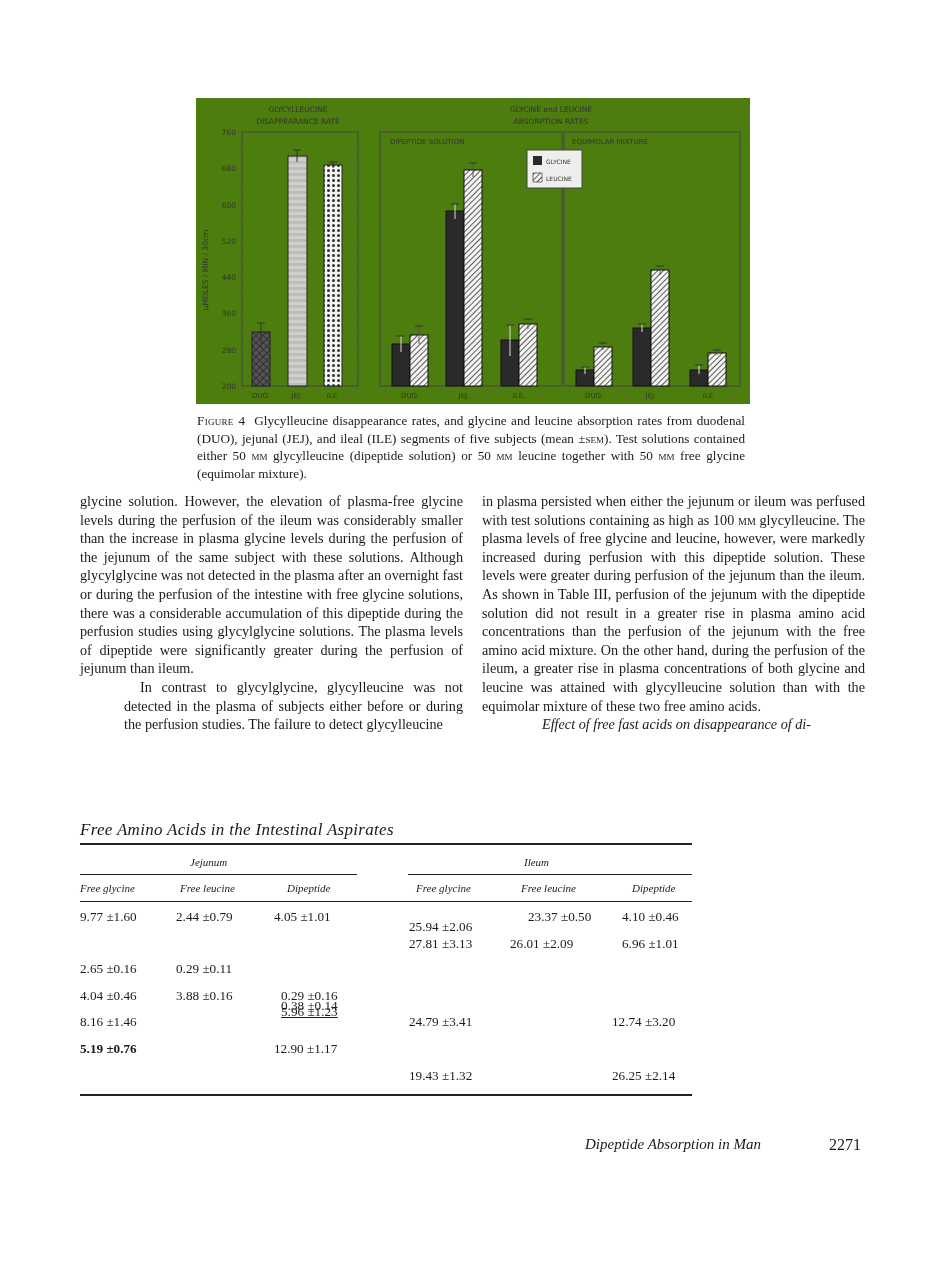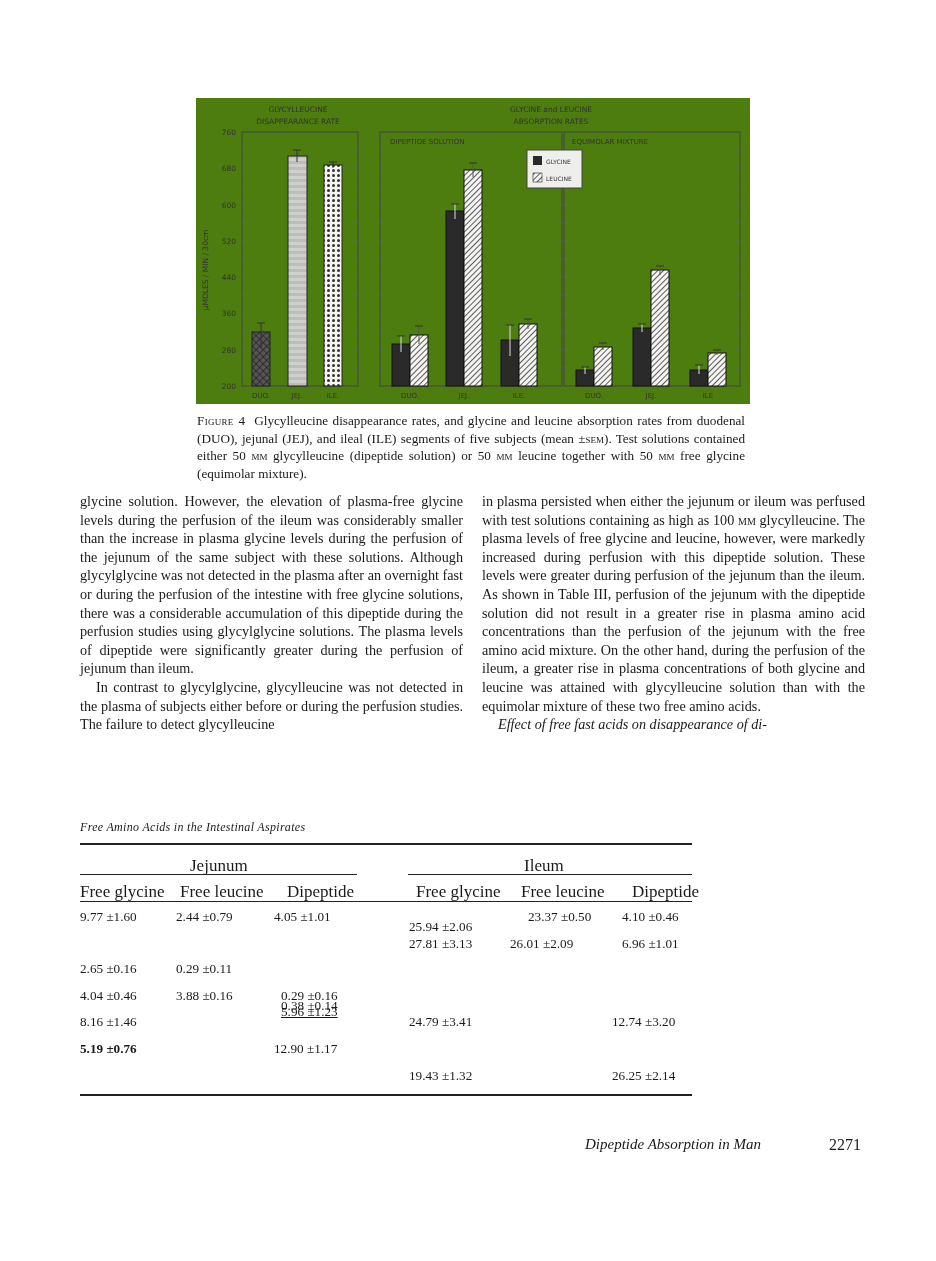--- a/index.html
+++ b/index.html
@@ -4,28 +4,28 @@
 <style>
   html, body { margin:0; padding:0; background:#ffffff; }
   body { width:936px; height:1261px; position:relative; overflow:hidden; font-family:"Liberation Serif","DejaVu Serif",serif; color:#1a1a1a; }
   .figure { position:absolute; left:196px; top:98px; width:554px; height:306px; background:#4d7c0f; }
   .figure svg { position:absolute; left:0; top:0; }
   .caption { position:absolute; left:197px; top:412px; width:548px; font-size:13.2px; line-height:17.5px; text-align:justify; }
   .caption .fig-label { font-variant:small-caps; letter-spacing:0.3px; }
   .sc { font-variant:small-caps; }
   .col { position:absolute; top:492px; width:383px; font-size:14.2px; line-height:18.6px; text-align:justify; }
   .col p { margin:0; }
-  .col p.indent { text-indent:16px; }
+  .col p.indent { text-indent:16px;margin-left:44px; }
   .col-left { left:80px; }
   .col-right { left:482px; }
   .it { font-style:italic; }
-  .table-title { position:absolute; left:80px; top:820px; font-size:12px; font-style:italic; letter-spacing:0.3px; }
+  .table-title { position:absolute; left:80px; top:820px; font-size:17px; font-style:italic; letter-spacing:0.3px; }
   .rule { position:absolute; height:1px; background:#222; }
   .thick { height:1.5px; }
-  .th { position:absolute; font-size:17px; }
+  .th { position:absolute; font-size:11px;font-style:italic; }
   .cell { position:absolute; font-size:13.2px; white-space:nowrap; }
   .running { position:absolute; top:1136px; font-size:15px; }
 </style>
 </head>
 <body>
 
 <div class="figure">
   <svg width="554" height="306" viewBox="0 0 554 306">
     <defs>
       <pattern id="hatch" width="4" height="4" patternUnits="userSpaceOnUse" patternTransform="rotate(45)">

